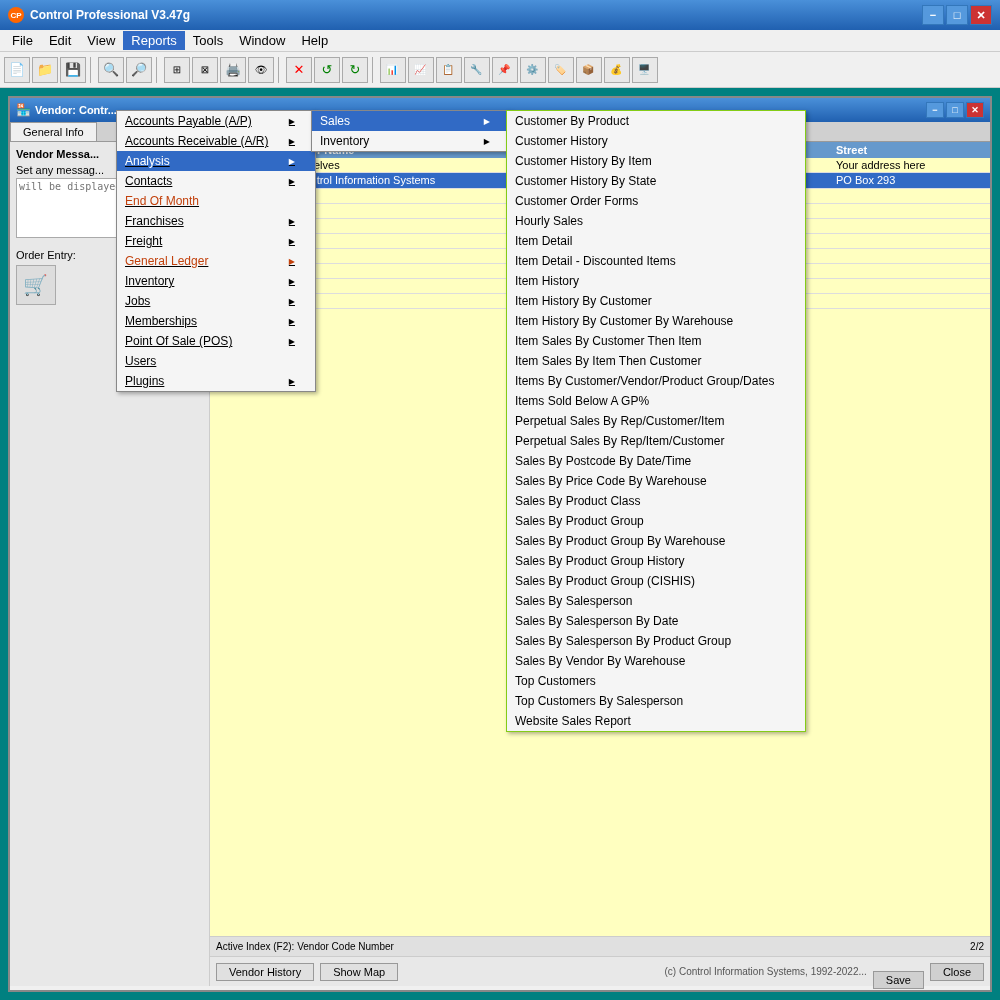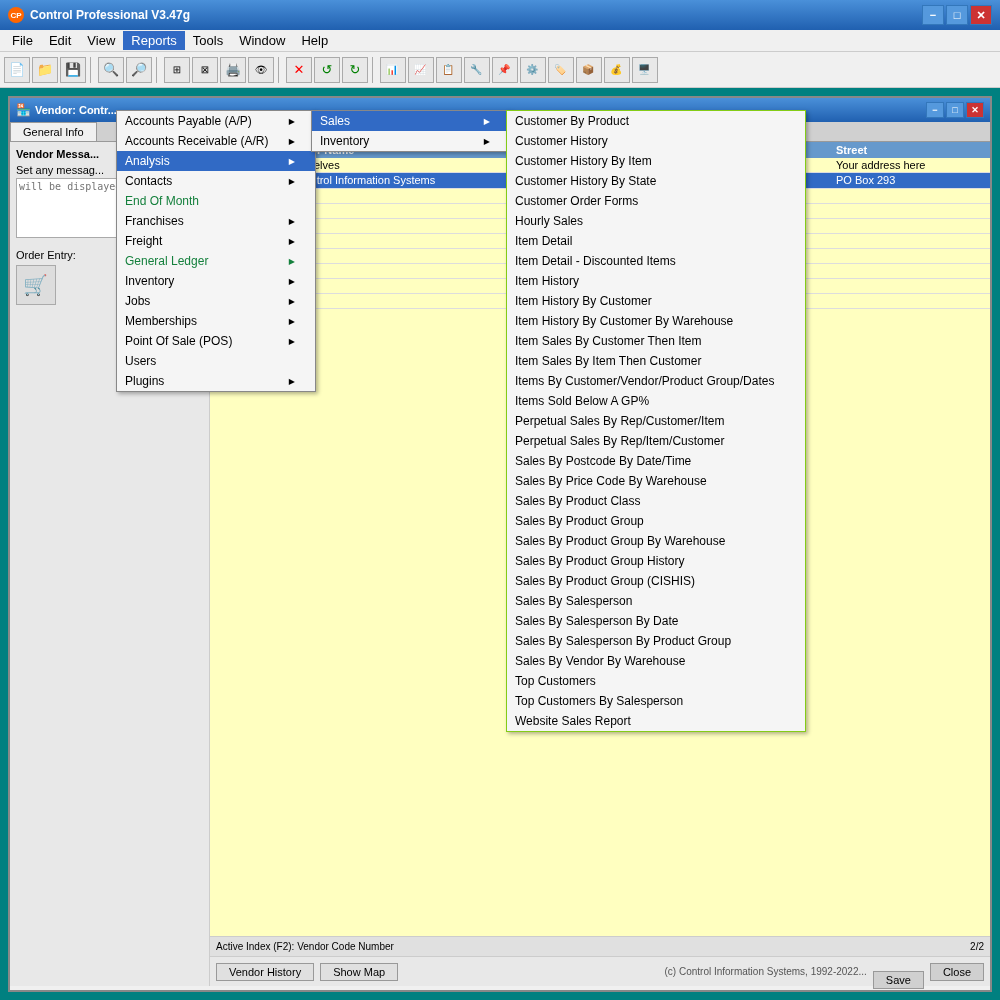--- a/index.html
+++ b/index.html
@@ -252,35 +252,36 @@
     
     .reports-menu {
       position: absolute;
       top: 22px;
       left: 116px;
       background: #f5f5f5;
       border: 1px solid #888;
       box-shadow: 2px 2px 4px rgba(0,0,0,0.3);
       width: 200px;
       z-index: 200;
+      text-decoration: underline;
     }
     .reports-menu-item {
       padding: 3px 20px 3px 8px;
       font-size: 12px;
       cursor: pointer;
       display: flex;
       align-items: center;
       justify-content: space-between;
       position: relative;
     }
     .reports-menu-item:hover, .reports-menu-item.active {
       background: #316ac5;
       color: white;
     }
-    .reports-menu-item.disabled { color: #15803d; cursor: default; }
+    .reports-menu-item.disabled { color: #c2410c; cursor: default; }
     .submenu-arrow { font-size: 8px; }
 
     .sub-menu-item {
       padding: 3px 20px 3px 8px;
       font-size: 12px;
       cursor: pointer;
       display: flex;
       align-items: center;
       justify-content: space-between;
     }

